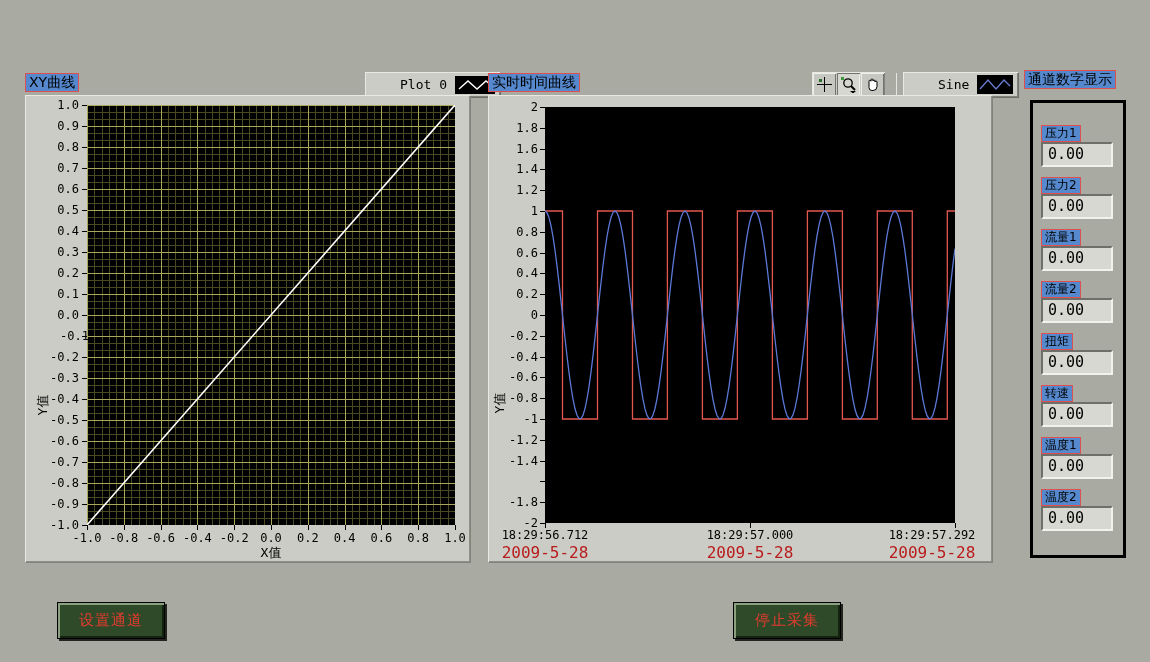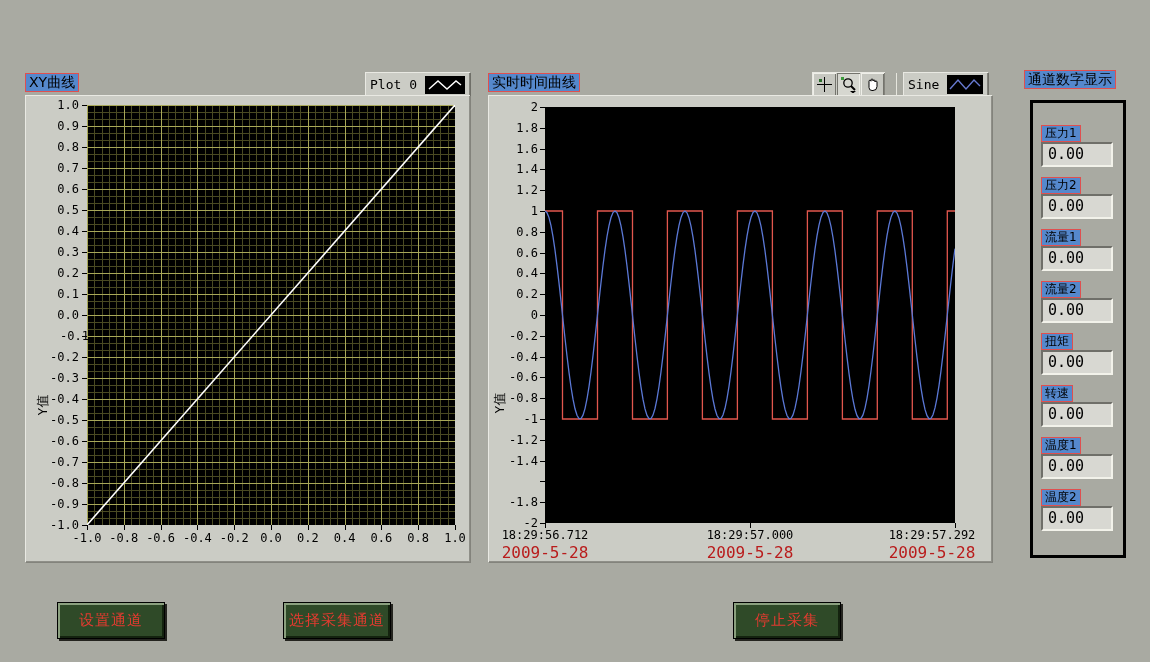--- a/index.html
+++ b/index.html
@@ -30,21 +30,21 @@
   .y-title { width:30px; height:14px; text-align:center; transform:rotate(-90deg); }
 
   .time-tick { position:absolute; width:112px; text-align:center; top:433px;
     font-family:"DejaVu Sans Mono",monospace; font-size:12px; color:#000; }
   .date-tick { position:absolute; width:112px; text-align:center; top:448px;
     font-family:"DejaVu Sans Mono",monospace; font-size:16px; color:#b91c1c; }
 
   .legend { position:absolute; background:#cbccc5; display:flex; align-items:center;
     padding:2px 5px; gap:8px;
     box-shadow: inset 1px 1px 0 #e9e9e3, inset -1px -1px 0 #82827b, 1px 1px 0 #6f6f68; }
-  .legend .txt { font-family:"DejaVu Sans Mono",monospace; font-size:13px; color:#000; }
+  .legend .txt { font-family:"DejaVu Sans Mono",monospace; font-size:13px; color:#000;margin-left:30px; }
   .legend .icon { background:#000; display:block; }
 
   #toolbar { position:absolute; left:812px; top:72px; display:flex; gap:1px; padding:1px;
     background:#cbccc5; box-shadow: inset 1px 1px 0 #e9e9e3, inset -1px -1px 0 #82827b; }
   .toolbtn { width:23px; height:23px; background:#c6c7c0; display:flex; align-items:center; justify-content:center;
     box-shadow: inset 1px 1px 0 #efefe9, inset -1px -1px 0 #74746d; }
   .toolbtn.pressed { background:#d6d7d0; box-shadow: inset 1px 1px 0 #74746d, inset -1px -1px 0 #efefe9; }
   #tool-divider { position:absolute; left:896px; top:73px; width:1px; height:22px;
     background:#6e6e66; border-right:1px solid #e6e6de; }
 
@@ -188,20 +188,21 @@
           <line x1="0" y1="294.5" x2="368" y2="294.5" stroke="#a8a858" shape-rendering="crispEdges"></line>
           <line x1="0" y1="315.5" x2="368" y2="315.5" stroke="#a8a858" shape-rendering="crispEdges"></line>
           <line x1="0" y1="336.5" x2="368" y2="336.5" stroke="#a8a858" shape-rendering="crispEdges"></line>
           <line x1="0" y1="357.5" x2="368" y2="357.5" stroke="#a8a858" shape-rendering="crispEdges"></line>
           <line x1="0" y1="378.5" x2="368" y2="378.5" stroke="#a8a858" shape-rendering="crispEdges"></line>
           <line x1="0" y1="399.5" x2="368" y2="399.5" stroke="#a8a858" shape-rendering="crispEdges"></line>
           <line x1="0" y1="420.5" x2="368" y2="420.5" stroke="#a8a858" shape-rendering="crispEdges"></line>
           <polyline points="0,420 368,0" fill="none" stroke="#ffffff" stroke-width="1.6"></polyline>
         </svg>
     </div>
+    <div class="axis-title" style="left:62px;top:449px;width:368px;text-align:center;">X值</div>
     <div class="axis-title y-title" style="left:1px;top:303px;">Y值</div>
   <div class="tick ytick" style="top: 3px;">1.0</div>
       <div class="hdash" style="left: 57px; top: 10px;"></div>
       <div class="tick ytick" style="top: 24px;">0.9</div>
       <div class="hdash" style="left: 57px; top: 31px;"></div>
       <div class="tick ytick" style="top: 45px;">0.8</div>
       <div class="hdash" style="left: 57px; top: 52px;"></div>
       <div class="tick ytick" style="top: 66px;">0.7</div>
       <div class="hdash" style="left: 57px; top: 73px;"></div>
       <div class="tick ytick" style="top: 87px;">0.6</div>
@@ -372,15 +373,14 @@
       <div class="display" style="left: 8px; top: 247px;">0.00</div>
       <div class="chip chan-chip" style="left: 8px; top: 282px;">转速</div>
       <div class="display" style="left: 8px; top: 299px;">0.00</div>
       <div class="chip chan-chip" style="left: 8px; top: 334px;">温度1</div>
       <div class="display" style="left: 8px; top: 351px;">0.00</div>
       <div class="chip chan-chip" style="left: 8px; top: 386px;">温度2</div>
       <div class="display" style="left: 8px; top: 403px;">0.00</div>
     </div>
 
 <button class="btn" style="left: 57px;">设置通道</button>
-    <button class="btn" style="left: 283px;">选择采集通道</button>
     <button class="btn" style="left: 733px;">停止采集</button>
   </div>
 
 </body></html>

